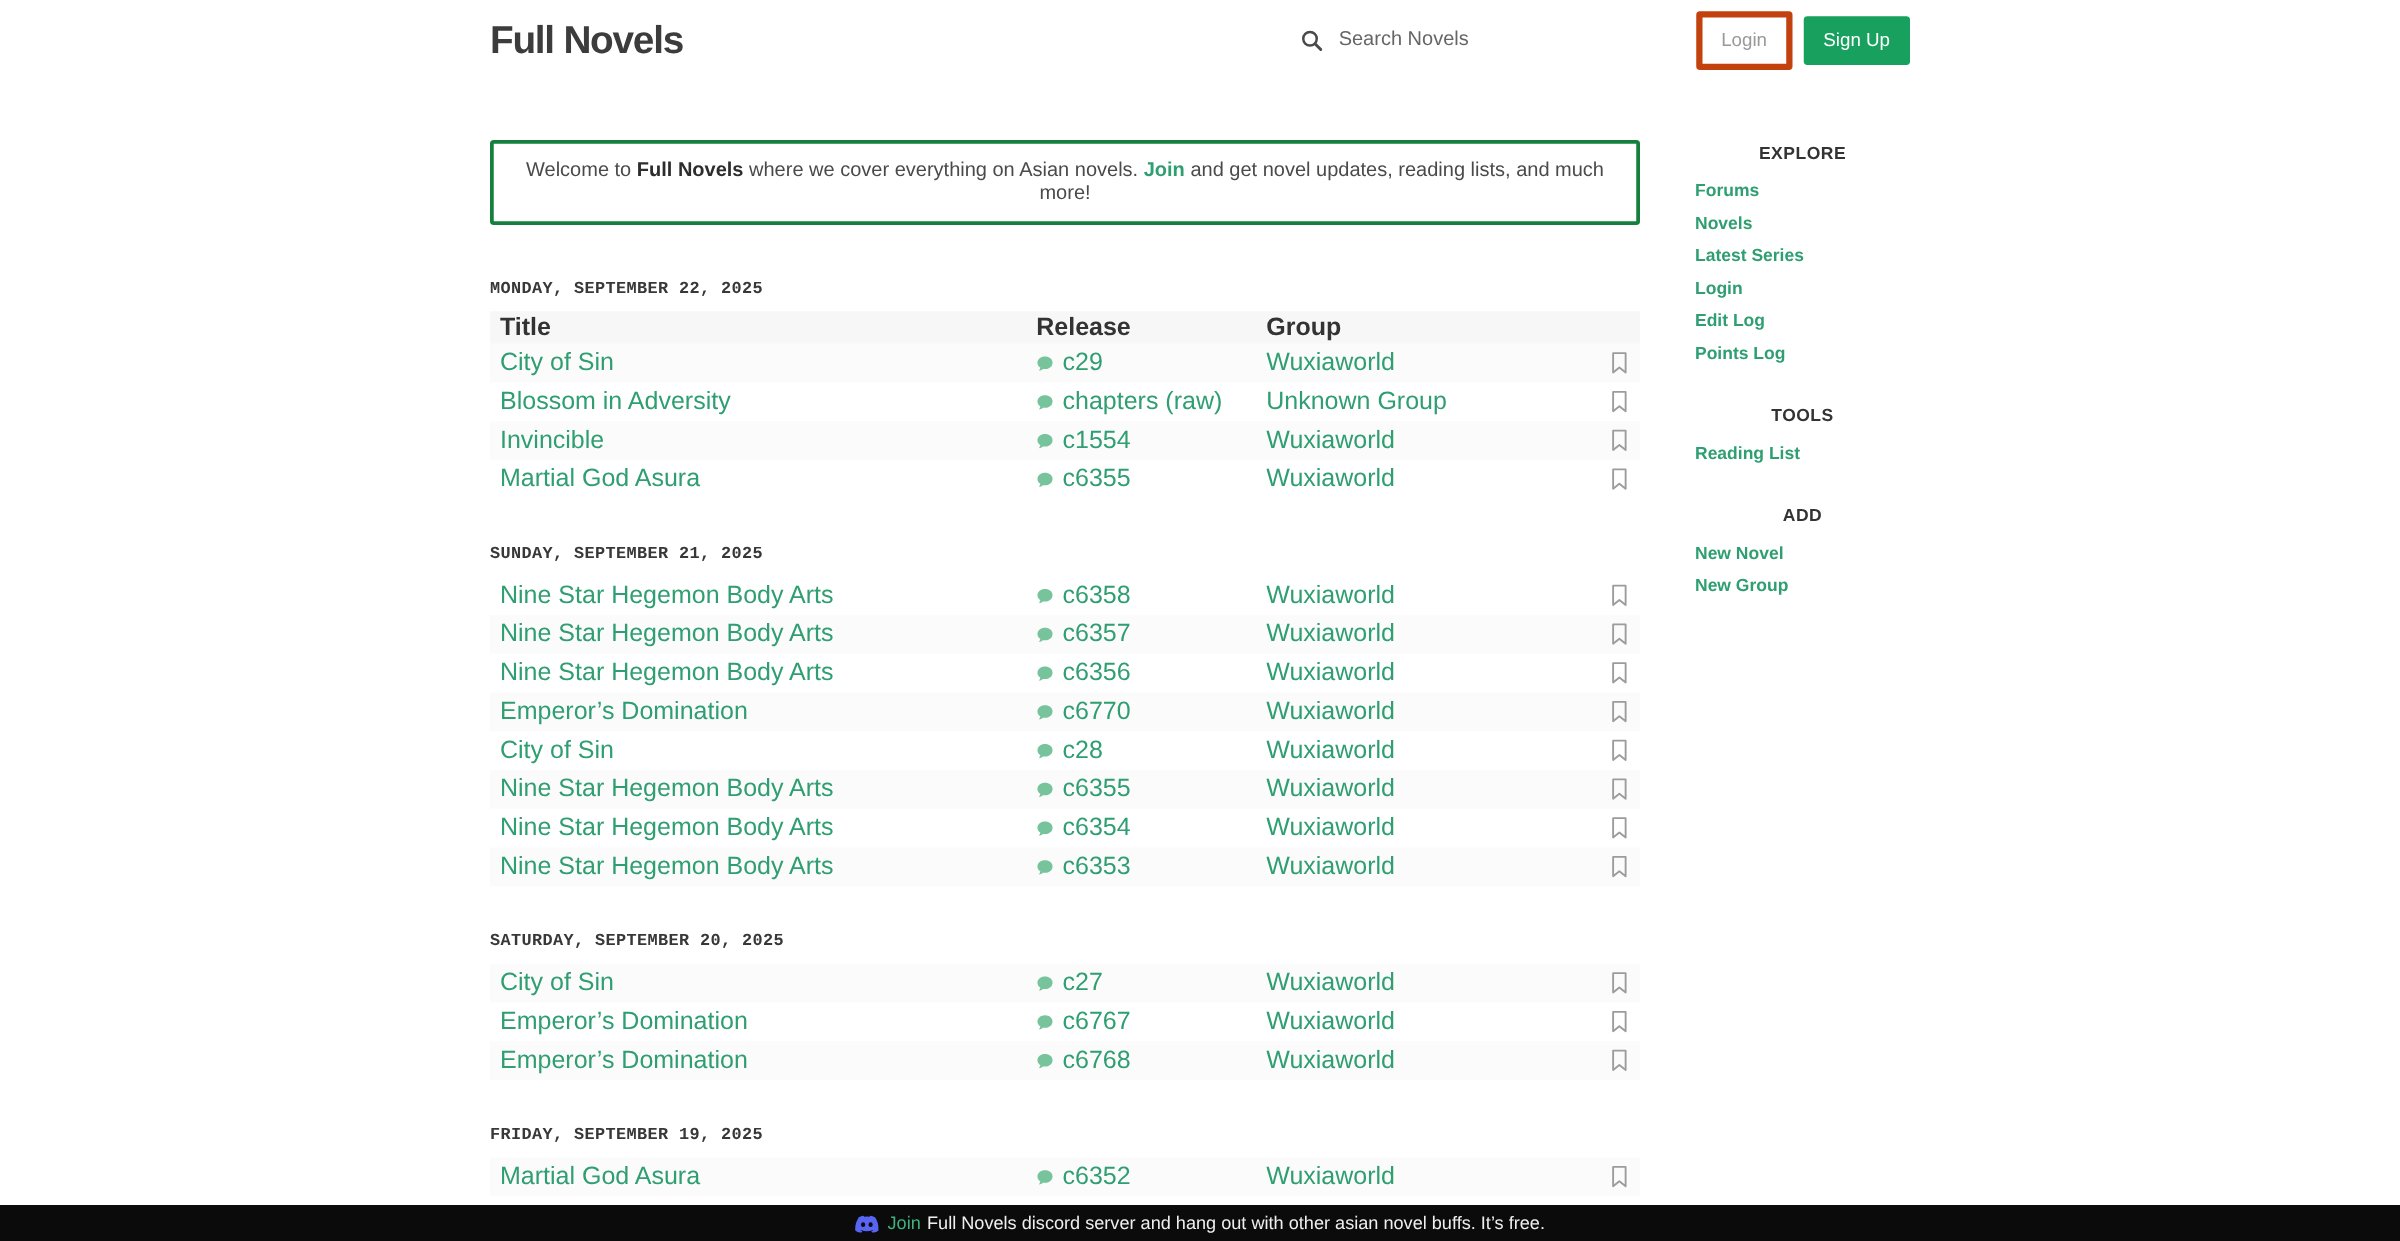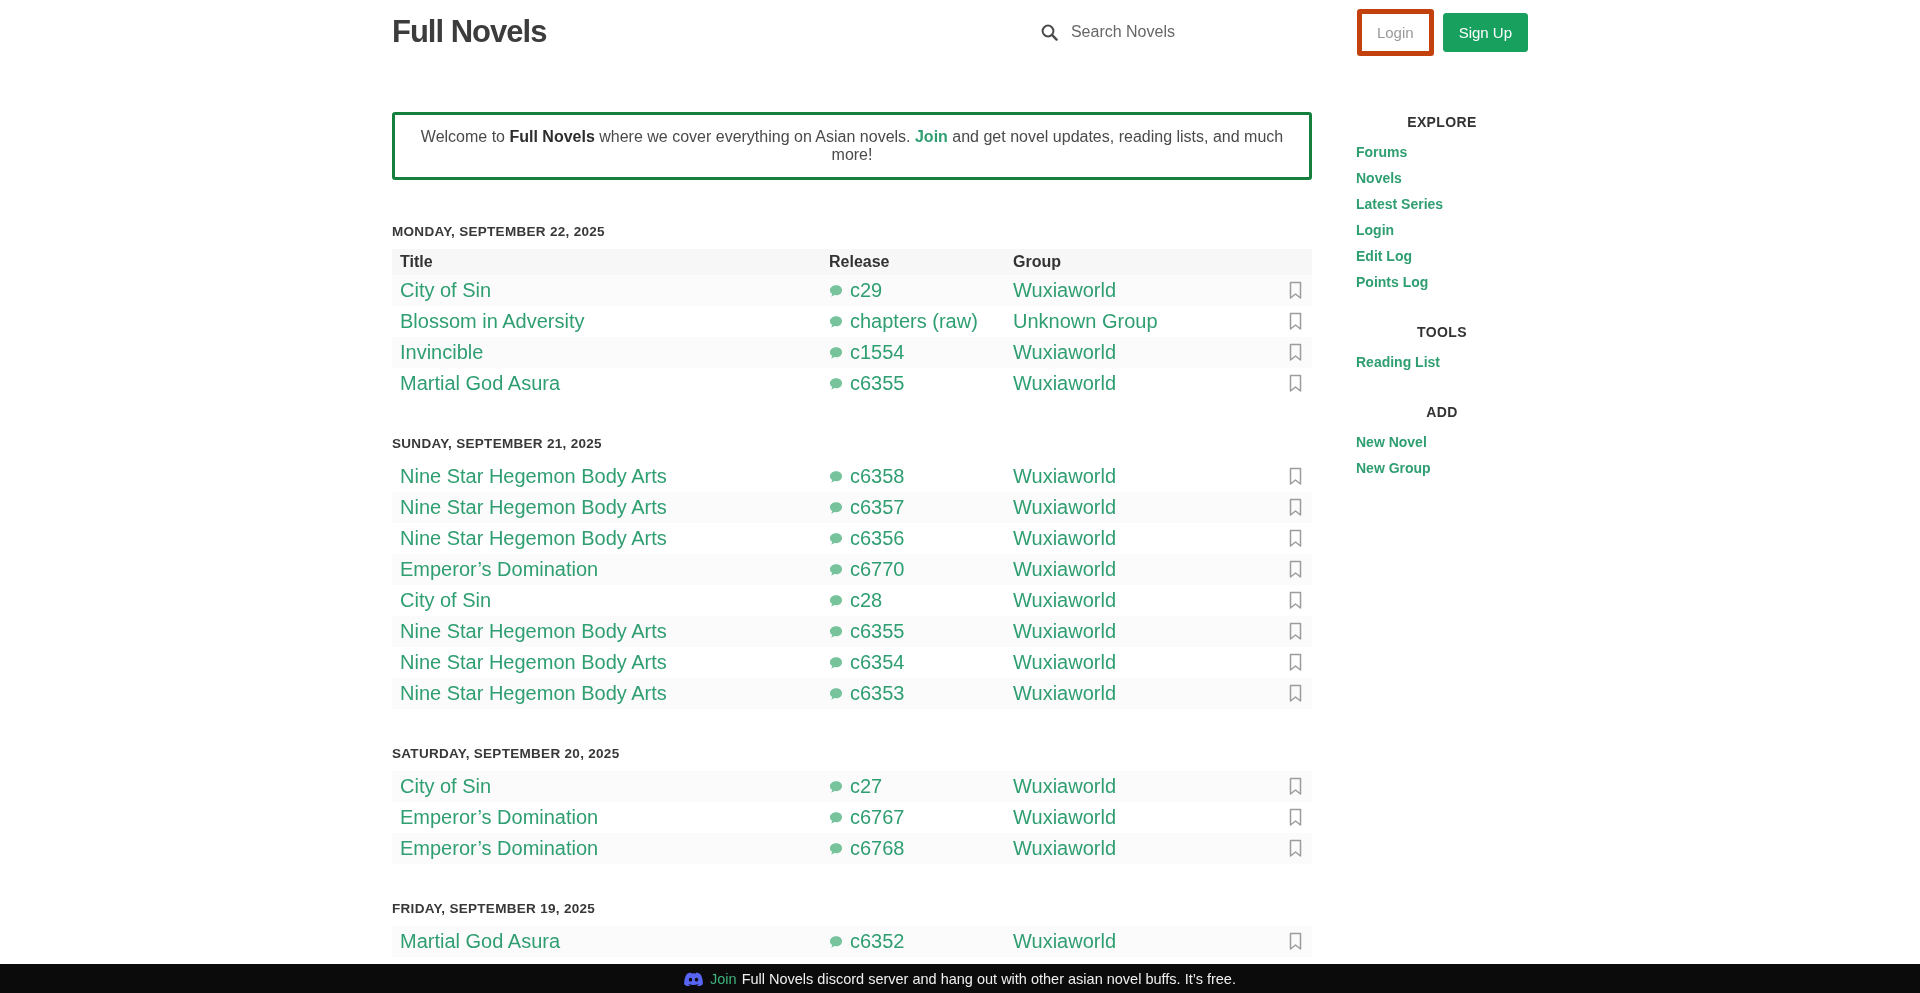--- a/index.html
+++ b/index.html
@@ -42,25 +42,25 @@
   
   .welcome{border:3px solid #15803d;border-radius:3px;background:#fff;
     padding:13px 10px;text-align:center;font-size:16px;color:#4a4a4a;}
   .welcome b{color:#2d2d2d;}
   .welcome .join{color:var(--green);font-weight:600;}
 
   
   .section{margin-top:37px;}
   .section:first-child{margin-top:44px;}
   .section-date{font-size:13.5px;font-weight:700;color:var(--ink);letter-spacing:.3px;
-    margin-bottom:10px;}
+    margin-bottom:10px;font-family:Liberation Mono, monospace;}
   .rtable{width:100%;}
   .rrow{display:flex;align-items:center;height:31px;font-size:20px;}
   .rrow.alt{background:var(--stripe);}
-  .rrow.thead{height:26px;background:var(--thead-bg);font-weight:700;color:#333;font-size:16px;}
+  .rrow.thead{height:26px;background:var(--thead-bg);font-weight:700;color:#333;font-size:20px;}
   .c-title{flex:0 0 47.5%;padding-left:8px;overflow:hidden;white-space:nowrap;}
   .c-release{flex:0 0 20%;display:flex;align-items:center;}
   .c-group{flex:1;overflow:hidden;white-space:nowrap;}
   .c-mark{flex:0 0 30px;display:flex;justify-content:flex-end;padding-right:9px;}
   .rrow a{color:var(--green);}
   .bubble{margin-right:7px;display:inline-flex;}
   .bookmark{display:inline-flex;cursor:pointer;}
 
   
   .side-section{margin-bottom:29px;}

